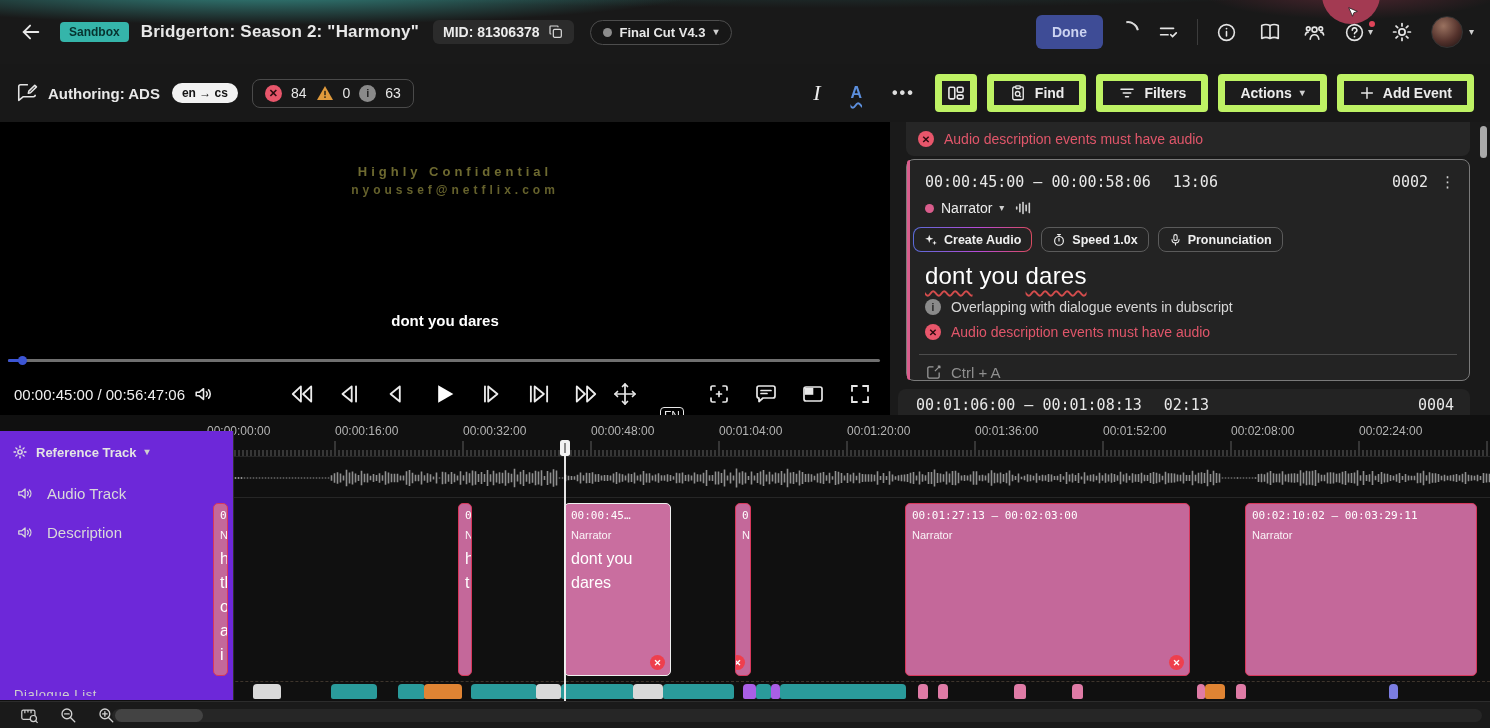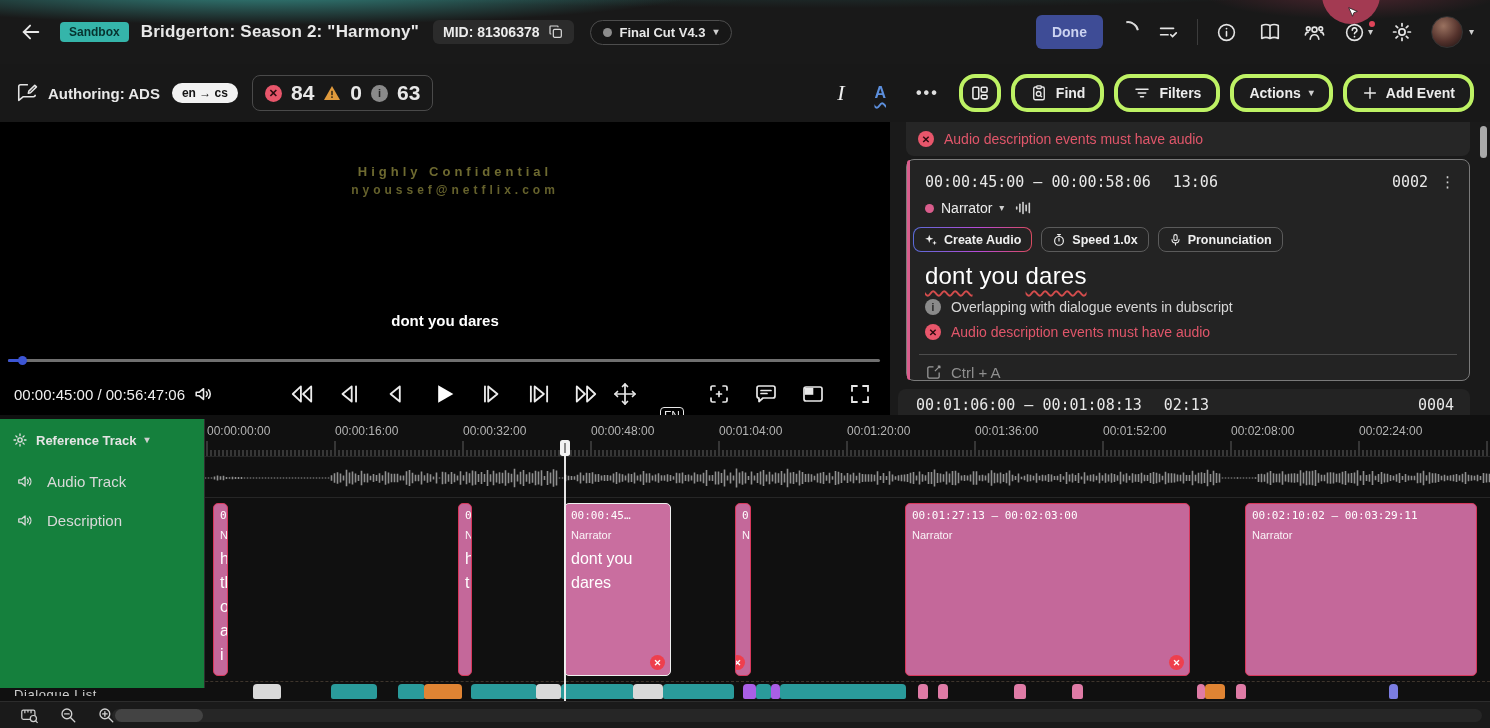--- a/index.html
+++ b/index.html
@@ -29,29 +29,29 @@
   .reddot{position:absolute;right:-2px;top:-1px;width:6px;height:6px;border-radius:50%;background:#e0455a;}
   .avatar{width:30px;height:30px;border-radius:50%;background:radial-gradient(circle at 38% 30%, #9a7260, #54322c 55%, #201514 95%);border:1px solid #333;}
   .collab-cursor{position:absolute;left:1322px;top:-34px;width:58px;height:58px;border-radius:50%;background:#a33a52;}
   .collab-cursor svg{position:absolute;left:24px;top:40px;}
 
   
   .toolbar{position:absolute;left:0;top:64px;right:0;height:58px;background:#181818;display:flex;align-items:center;padding:0 16px;box-sizing:border-box;}
   .auth-label{font-size:15px;font-weight:bold;margin-left:10px;}
   .lang-pill{background:#f2f2f2;color:#141414;font-size:12px;font-weight:bold;border-radius:12px;padding:3px 10px;margin-left:12px;white-space:nowrap;}
   .issue-pill{display:flex;align-items:center;gap:9px;border:1px solid #4a4a4a;border-radius:8px;padding:5px 12px;margin-left:14px;}
-  .cnt{font-size:21px;font-weight:bold;}
+  .cnt{font-size:14px;font-weight:normal;}
   .cbadge{width:17px;height:17px;border-radius:50%;display:flex;align-items:center;justify-content:center;font-size:11px;font-weight:bold;}
   .cbadge.err{background:#e8566b;color:#2a0c10;}
   .cbadge.info{background:#8a8a8a;color:#252525;}
   .tb-right{margin-left:auto;display:flex;align-items:center;gap:10px;}
   .italic-glyph{font-family:"Liberation Serif",serif;font-style:italic;font-size:22px;color:#efefef;padding:0 6px;}
   .spell-a{font-size:16px;font-weight:bold;color:#5c8fdd;text-decoration:underline wavy #5c8fdd 1.5px;text-underline-offset:4px;padding:0 6px;}
   .dots{font-size:16px;letter-spacing:2px;color:#dedede;font-weight:bold;padding:0 6px;}
-  .btn{display:flex;align-items:center;gap:8px;height:38px;border:4px solid #bef264;border-radius:16px;background:#1c1c1c;color:#ececec;font-size:14px;font-weight:bold;padding:0 15px;cursor:pointer;font-family:inherit;}
+  .btn{display:flex;align-items:center;gap:8px;height:38px;border:7px solid #bef264;border-radius:4px;background:#1c1c1c;color:#ececec;font-size:14px;font-weight:bold;padding:0 15px;cursor:pointer;font-family:inherit;}
   .btn.square{width:42px;padding:0;justify-content:center;}
 
   
   .video{position:absolute;left:0;top:122px;width:890px;height:293px;background:#000;}
   .watermark{position:absolute;left:0;right:0;top:42px;text-align:center;letter-spacing:4px;color:#6e6a30;font-weight:bold;padding-left:20px;}
   .watermark .l1{font-size:13px;}
   .watermark .l2{font-size:12px;margin-top:4px;opacity:.92;}
   .vid-sub{position:absolute;left:0;right:0;top:190px;text-align:center;font-size:15px;font-weight:bold;color:#fff;}
   .seek{position:absolute;left:8px;right:10px;top:237px;height:3px;background:#6f6f6f;border-radius:2px;cursor:pointer;}
   .seek .fill{position:absolute;left:0;top:0;bottom:0;width:13px;background:#3c55d4;border-radius:2px;}
@@ -85,21 +85,21 @@
   .chip.grad{border:1px solid transparent;background:linear-gradient(#232323,#232323) padding-box,linear-gradient(90deg,#5a6bd8,#b74bd8 55%,#d84b5f) border-box;}
   .ev-text{margin:10px 14px 0 18px;font-size:24px;color:#fff;letter-spacing:.2px;}
   .sq{text-decoration:underline wavy #d44c4c 1.6px;text-underline-offset:6px;}
   .msg-row{display:flex;align-items:center;gap:10px;margin:9px 14px 0 18px;}
   .card-div{height:1px;background:#4c4c4c;margin:14px 12px 0 12px;}
   .ctrl-row{display:flex;align-items:center;gap:9px;margin:9px 14px 0 18px;color:#8f8f8f;font-size:15px;}
   .next-ev{position:absolute;left:8px;right:20px;top:267px;height:26px;background:#232323;border-radius:8px 8px 0 0;display:flex;align-items:center;padding:6px 16px 0 18px;box-sizing:border-box;font-size:15px;}
 
   
   .timeline{position:absolute;left:0;top:415px;right:0;height:286px;background:#101010;}
-  .tl-leftcol{position:absolute;left:0;top:4px;width:205px;height:269px;background:#15803d;border-right:1px solid #2f2f2f;box-sizing:border-box;}
+  .tl-leftcol{position:absolute;left:0;top:16px;width:234px;height:269px;background:#6d28d9;border-right:1px solid #2f2f2f;box-sizing:border-box;}
   .ref-row{display:flex;align-items:center;gap:8px;margin:13px 0 0 12px;font-size:13px;font-weight:bold;color:#e4e4e4;cursor:pointer;}
   .hline{position:absolute;left:0;right:0;height:1px;background:#262626;}
   .trk-label{position:absolute;display:flex;align-items:center;gap:12px;font-size:15px;color:#d9d9d9;left:16px;}
   .ruler-label{position:absolute;top:9px;font-size:12px;color:#b4b4b4;white-space:nowrap;}
   .ph{position:absolute;top:25px;width:2px;height:261px;background:rgba(240,240,240,.95);z-index:6;}
   .ph-handle{position:absolute;left:-4px;top:0;width:10px;height:16px;background:#f2f2f2;border-radius:2.5px;}
   .ph-handle::after{content:"";position:absolute;left:4px;top:3px;width:1.5px;height:10px;background:#8a8a8a;}
   .ev{position:absolute;top:88px;height:173px;background:#c4689a;border:1.5px solid #d8385c;border-radius:5px;box-sizing:border-box;overflow:hidden;padding:5px 6px;cursor:pointer;z-index:3;}
   .ev.sel{border-color:#efefef;background:#c96e9f;z-index:4;}
   .ev .t{font-family:"DejaVu Sans Mono","Liberation Mono",monospace;font-size:11px;color:#fff;white-space:nowrap;}

